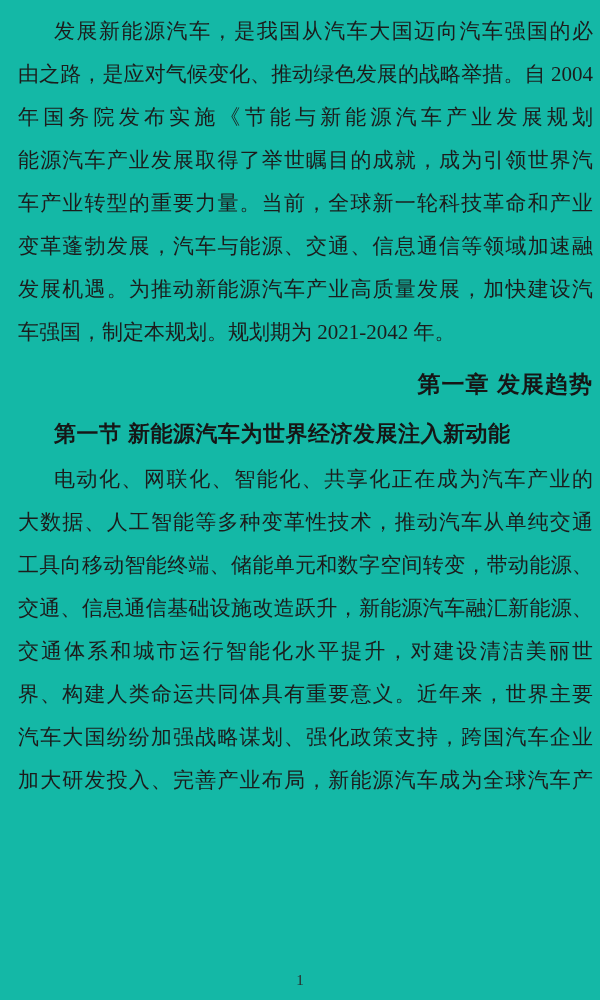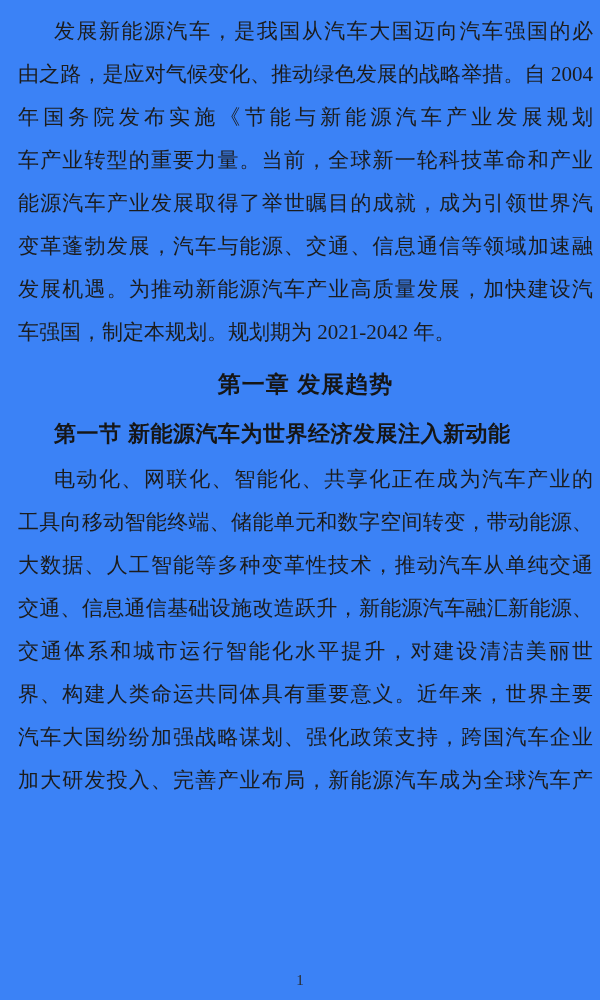--- a/index.html
+++ b/index.html
@@ -4,21 +4,21 @@
 <style>
   html, body {
     margin: 0;
     padding: 0;
     background: #ffffff;
   }
   .page {
     position: relative;
     width: 600px;
     height: 1000px;
-    background: #3b82f6;
+    background: #14b8a6;
     overflow: hidden;
     box-sizing: border-box;
     padding: 10px 7px 0 18px;
     color: #1c1c1c;
     font-family: "Liberation Serif", "DejaVu Serif", serif;
   }
   .para {
     margin: 0;
   }
   .line {
@@ -35,21 +35,21 @@
   }
   .line.last {
     text-align-last: left;
   }
   .chapter-heading {
     margin: 8px 0 0 0;
     height: 44px;
     line-height: 44px;
     font-size: 23px;
     font-weight: 700;
-    text-align: center;
+    text-align: right;
     letter-spacing: 1px;
     font-family: "Liberation Sans", "DejaVu Sans", sans-serif;
     color: #161616;
   }
   .section-heading {
     margin: 6px 0 2px 0;
     height: 44px;
     line-height: 44px;
     font-size: 22px;
     font-weight: 700;
@@ -71,35 +71,35 @@
 </style>
 </head>
 <body>
 
 <div class="page">
 
   <div class="para">
       <div class="line first">发展新能源汽车，是我国从汽车大国迈向汽车强国的必</div>
       <div class="line">由之路，是应对气候变化、推动绿色发展的战略举措。自 2004</div>
       <div class="line">年国务院发布实施《节能与新能源汽车产业发展规划</div>
+      <div class="line">能源汽车产业发展取得了举世瞩目的成就，成为引领世界汽</div>
       <div class="line">车产业转型的重要力量。当前，全球新一轮科技革命和产业</div>
-      <div class="line">能源汽车产业发展取得了举世瞩目的成就，成为引领世界汽</div>
       <div class="line">变革蓬勃发展，汽车与能源、交通、信息通信等领域加速融</div>
       <div class="line">发展机遇。为推动新能源汽车产业高质量发展，加快建设汽</div>
       <div class="line last">车强国，制定本规划。规划期为 2021-2042 年。</div>
     </div>
 
   <div class="chapter-heading">第一章 发展趋势</div>
 
   <div class="section-heading">第一节 新能源汽车为世界经济发展注入新动能</div>
 
   <div class="para">
       <div class="line first">电动化、网联化、智能化、共享化正在成为汽车产业的</div>
+      <div class="line">大数据、人工智能等多种变革性技术，推动汽车从单纯交通</div>
       <div class="line">工具向移动智能终端、储能单元和数字空间转变，带动能源、</div>
-      <div class="line">大数据、人工智能等多种变革性技术，推动汽车从单纯交通</div>
       <div class="line">交通、信息通信基础设施改造跃升，新能源汽车融汇新能源、</div>
       <div class="line">交通体系和城市运行智能化水平提升，对建设清洁美丽世</div>
       <div class="line">界、构建人类命运共同体具有重要意义。近年来，世界主要</div>
       <div class="line">汽车大国纷纷加强战略谋划、强化政策支持，跨国汽车企业</div>
       <div class="line">加大研发投入、完善产业布局，新能源汽车成为全球汽车产</div>
     </div>
 
   <div class="page-number">1</div>
 
 </div>

